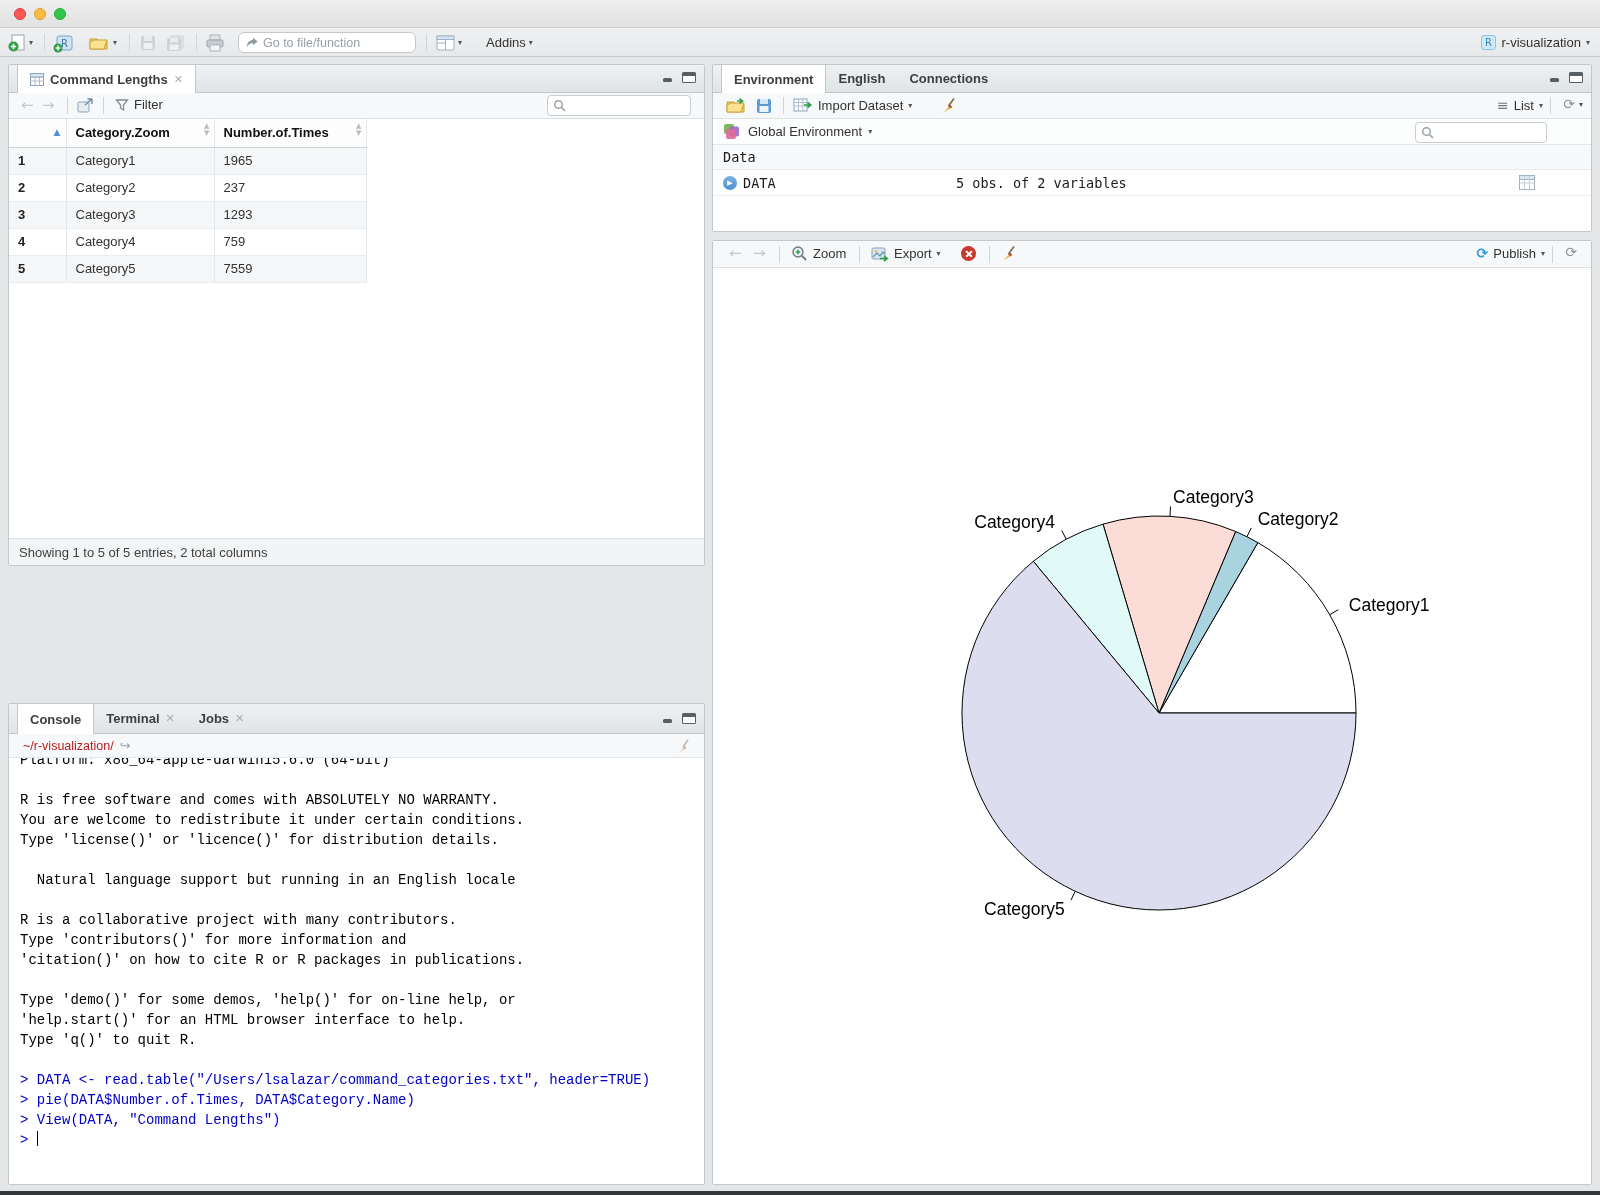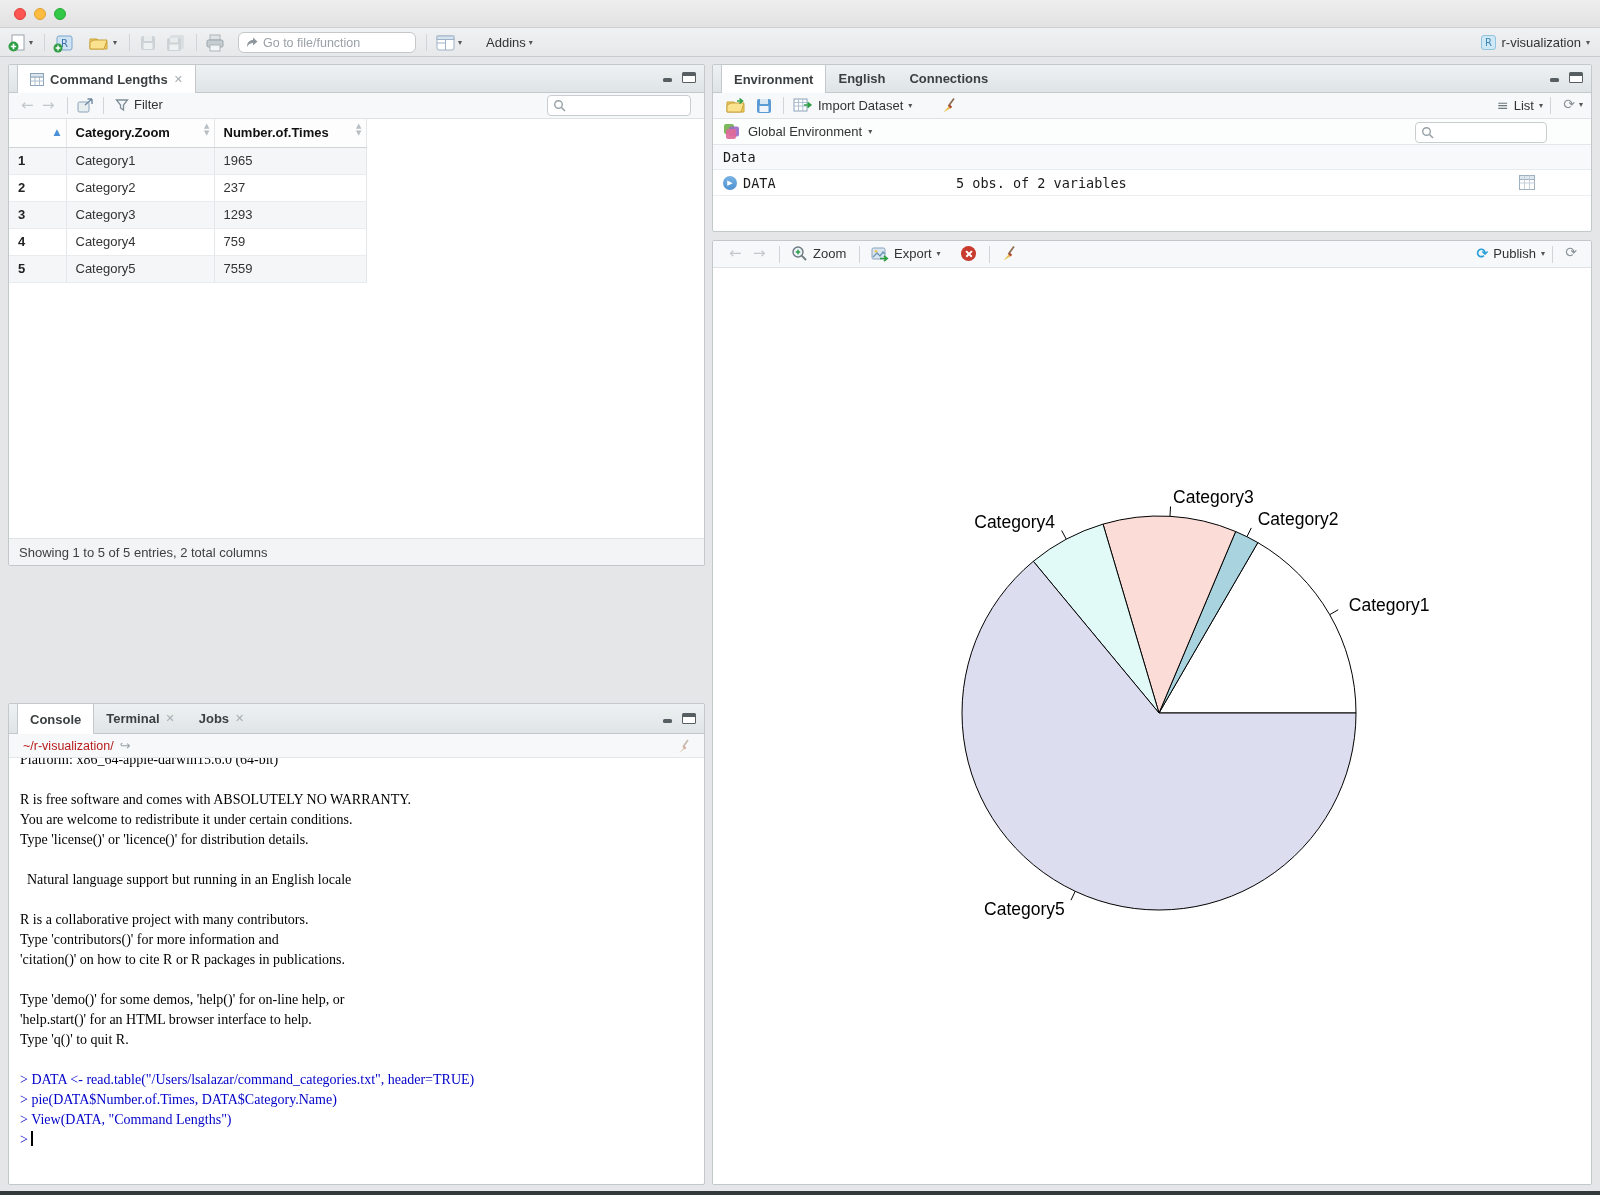--- a/index.html
+++ b/index.html
@@ -64,21 +64,21 @@
               font-family:"DejaVu Sans"; font-size:7px; color:#b7bdc1; }
   .sortasc { position:absolute; right:5px; top:8px; font-family:"DejaVu Sans"; font-size:9px; color:#4a90d9; }
   .statusbar { position:absolute; left:0; bottom:0; width:100%; height:27px; background:#f2f4f5;
                border-top:1px solid #dfe3e5; display:flex; align-items:center; padding-left:10px; color:#404040; }
 
   
   .pathbar { position:relative; height:24px; background:#f6f8f9; border-bottom:1px solid #e3e7e9;
              display:flex; align-items:center; padding-left:14px; gap:6px; }
   .pathbar .p { color:#b91c1c; font-size:12.5px; }
   .consolebody { position:absolute; left:0; top:54px; right:0; bottom:0; overflow:hidden; }
-  .consoleinner { position:absolute; left:11px; top:-8px; font-family:Liberation Serif, serif;
+  .consoleinner { position:absolute; left:11px; top:-8px; font-family:Liberation Mono, monospace;
                   font-size:14px; line-height:20px; white-space:pre; color:#000; }
   .cline.input { color:#0000c8; }
   .cline.prompt { color:#0000c8; }
   .cursor { display:inline-block; width:1.5px; height:15px; background:#000; vertical-align:-2px; }
 
   
   .envrow { position:relative; height:26px; background:#fcfdfd; border-bottom:1px solid #e3e7e9; display:flex; align-items:center; }
   .mono { font-family:"DejaVu Sans Mono",monospace; font-size:13.5px; color:#1a1a1a; }
   .envsection { position:relative; height:25px; background:#f7f9fa; border-bottom:1px solid #e8ebed; display:flex; align-items:center; padding-left:10px; }
   .envobj { position:relative; height:26px; background:#fff; border-bottom:1px solid #eceff1; }

